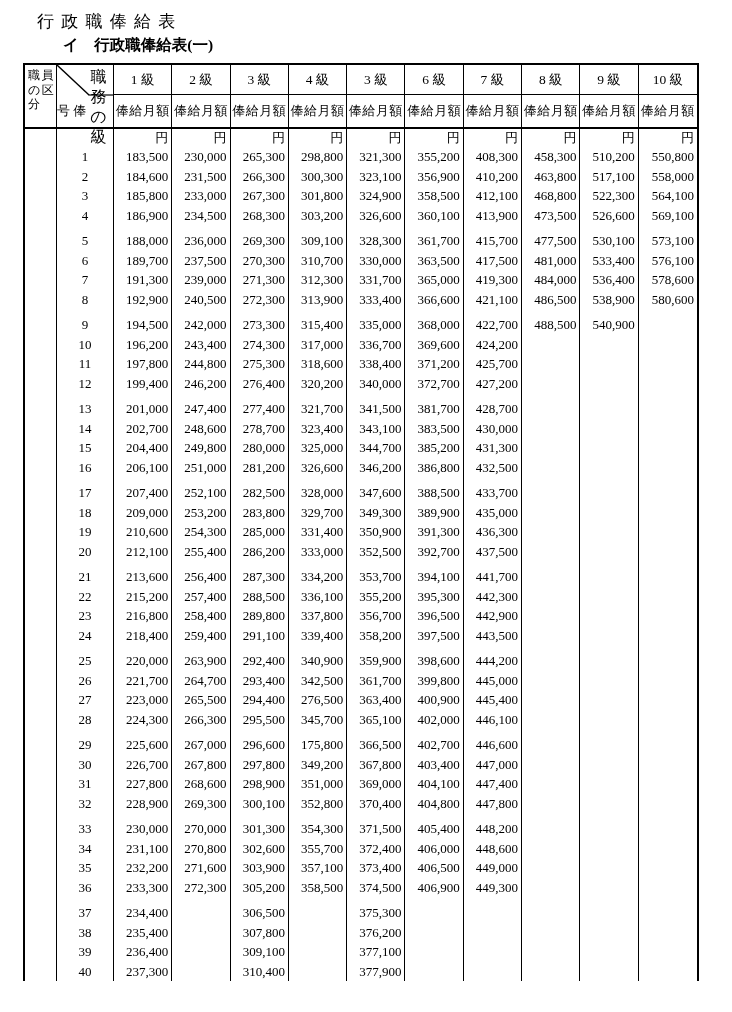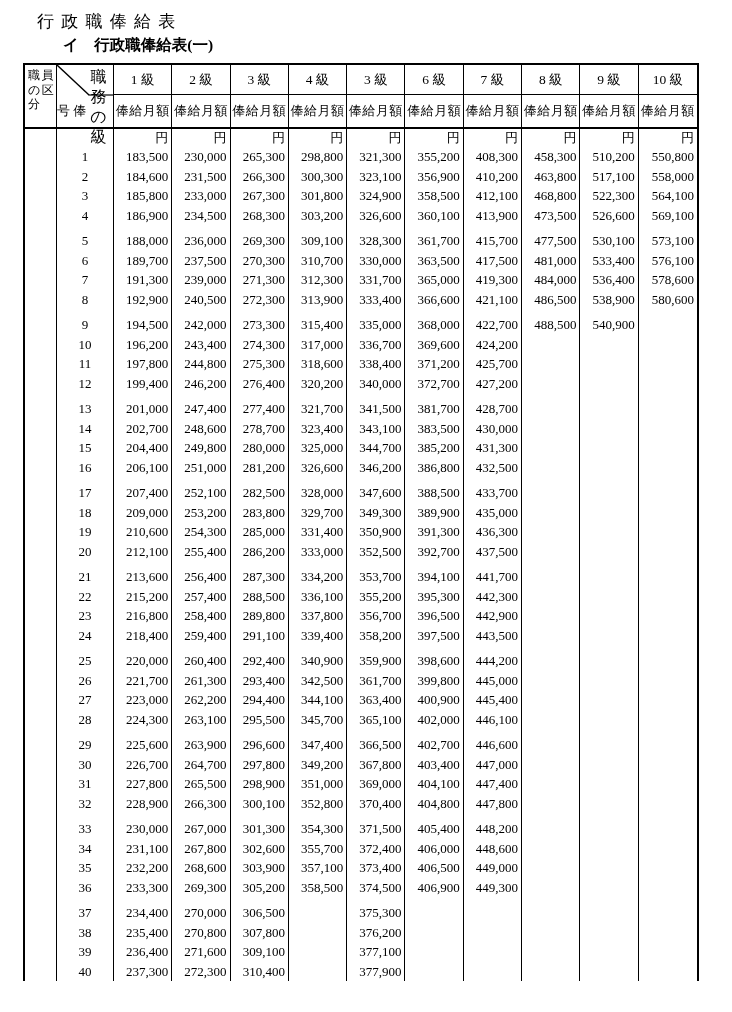--- a/index.html
+++ b/index.html
@@ -251,26 +251,20 @@
             <div class="line num">254,300</div>
             <div class="line num">255,400</div>
           </div>
           <div class="group">
             <div class="line num">256,400</div>
             <div class="line num">257,400</div>
             <div class="line num">258,400</div>
             <div class="line num">259,400</div>
           </div>
           <div class="group">
-            <div class="line num">260,400</div>
-            <div class="line num">261,300</div>
-            <div class="line num">262,200</div>
-            <div class="line num">263,100</div>
-          </div>
-          <div class="group">
             <div class="line num">263,900</div>
             <div class="line num">264,700</div>
             <div class="line num">265,500</div>
             <div class="line num">266,300</div>
           </div>
           <div class="group">
             <div class="line num">267,000</div>
             <div class="line num">267,800</div>
             <div class="line num">268,600</div>
             <div class="line num">269,300</div>
@@ -379,25 +373,25 @@
           </div>
           <div class="group">
             <div class="line num">334,200</div>
             <div class="line num">336,100</div>
             <div class="line num">337,800</div>
             <div class="line num">339,400</div>
           </div>
           <div class="group">
             <div class="line num">340,900</div>
             <div class="line num">342,500</div>
-            <div class="line num">344,100</div>
+            <div class="line num">276,500</div>
             <div class="line num">345,700</div>
           </div>
           <div class="group">
-            <div class="line num">347,400</div>
+            <div class="line num">175,800</div>
             <div class="line num">349,200</div>
             <div class="line num">351,000</div>
             <div class="line num">352,800</div>
           </div>
           <div class="group">
             <div class="line num">354,300</div>
             <div class="line num">355,700</div>
             <div class="line num">357,100</div>
             <div class="line num">358,500</div>
           </div>

